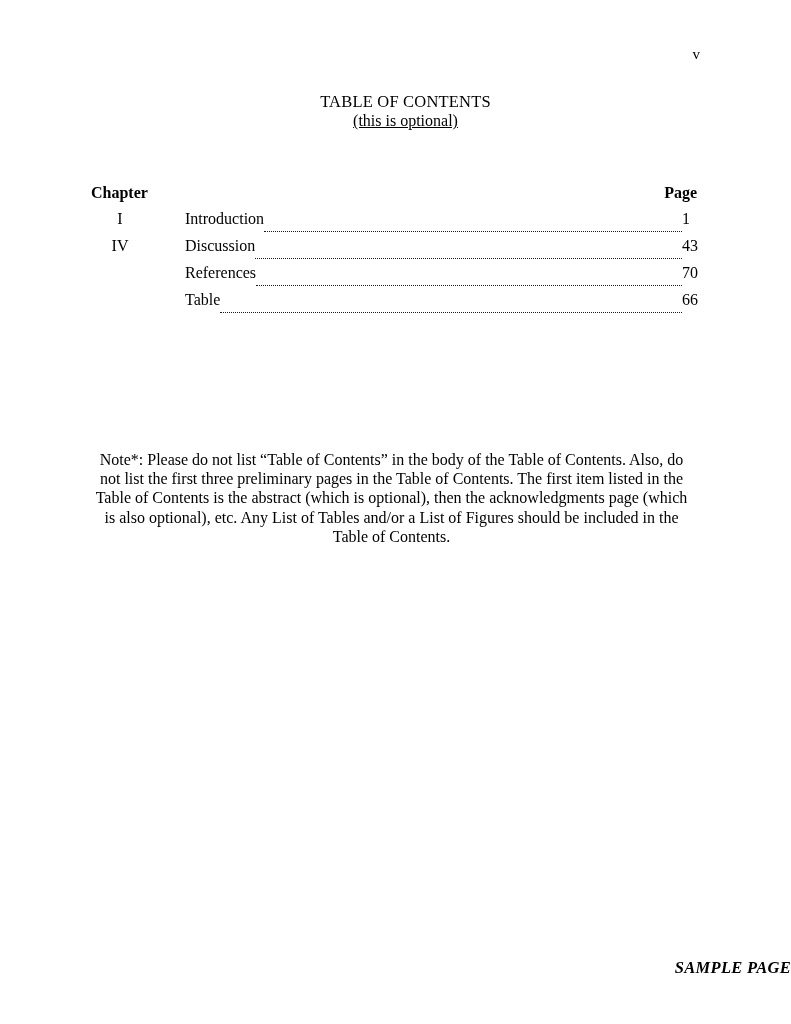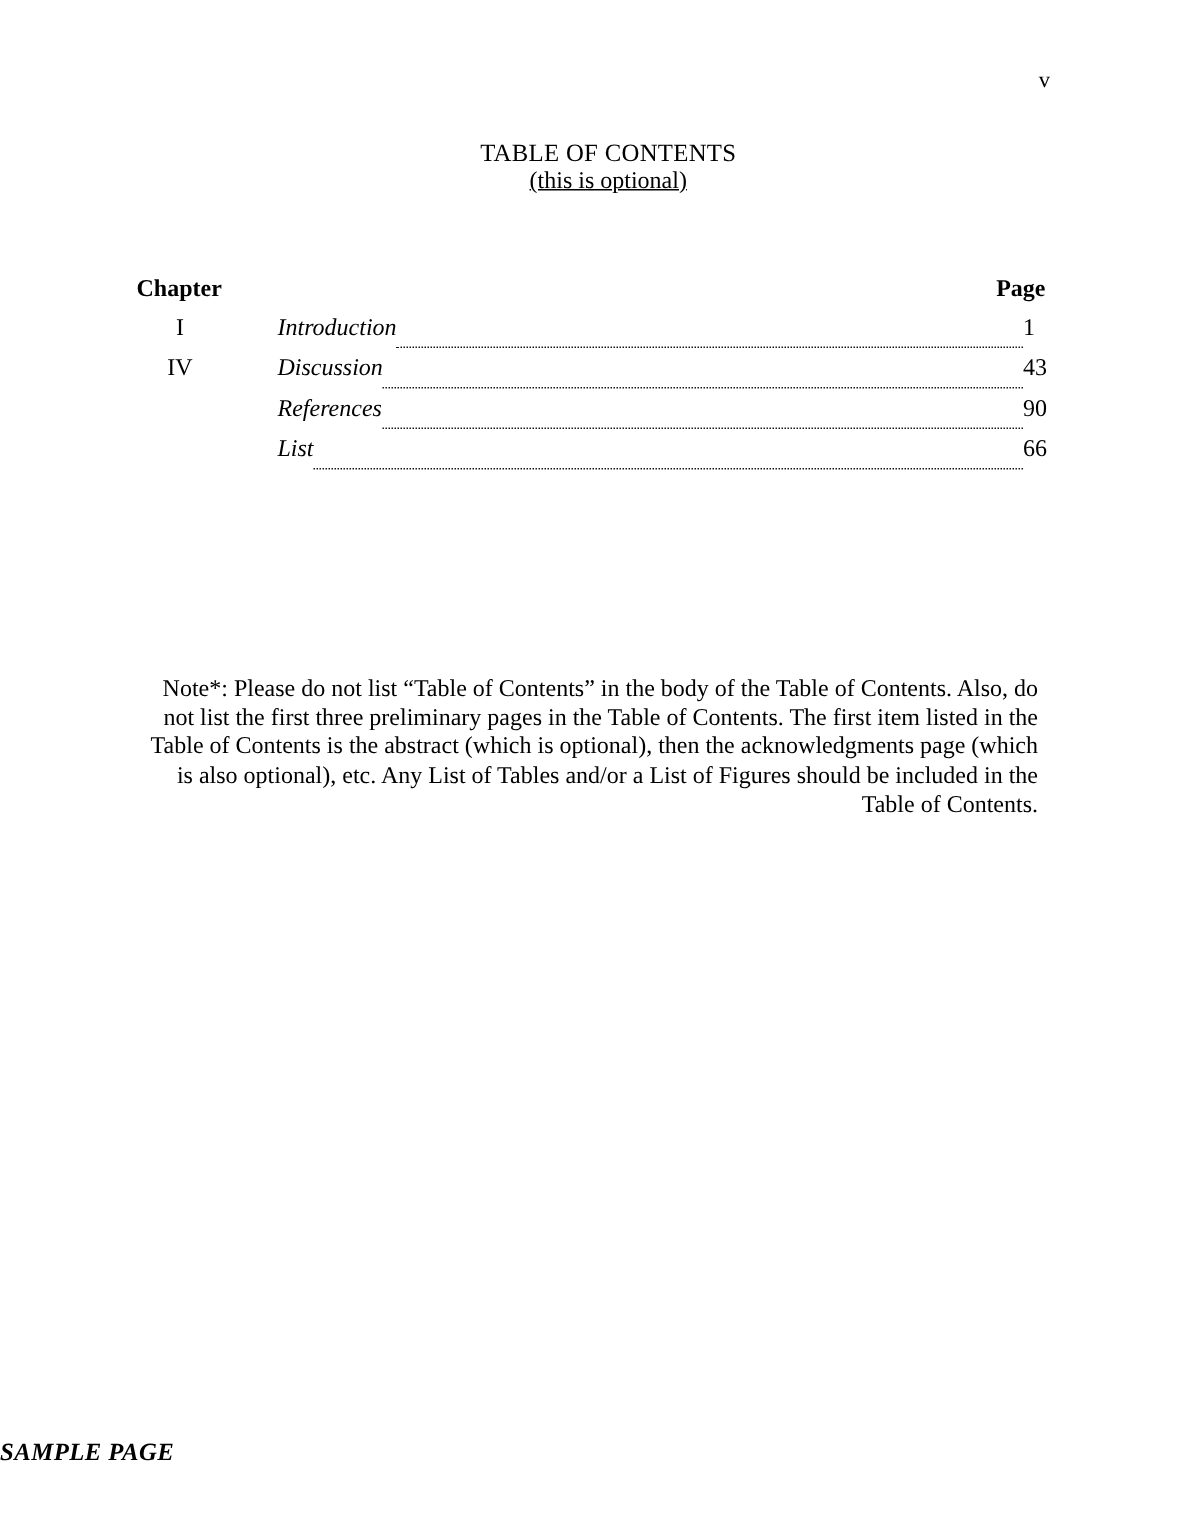--- a/index.html
+++ b/index.html
@@ -91,21 +91,20 @@
   .toc-numeral {
     width: 58px;
     flex: 0 0 58px;
     text-align: center;
   }
   .toc-spacer {
     flex: 0 0 36px;
   }
   .toc-entry {
     white-space: nowrap;
-    font-style: italic;
   }
   .toc-leader {
     flex: 1 1 auto;
     align-self: flex-end;
     border-bottom: 1px dotted #1a1a1a;
     margin: 0 0 4px 0;
     height: 13px;
   }
   .toc-pageno {
     flex: 0 0 auto;
@@ -115,34 +114,35 @@
   }
 
   
   .note {
     position: absolute;
     top: 450px;
     left: 91px;
     width: 601px;
     font-size: 16px;
     line-height: 19.2px;
-    text-align: right;
+    text-align: center;
   }
 
   
   .footer {
     position: absolute;
     top: 958px;
     left: 0;
     right: 0;
-    text-align: left;
+    text-align: right;
     font-weight: bold;
     font-style: italic;
     font-size: 16.5px;
     letter-spacing: 0.3px;
+    padding-left: 21px;
   }
 </style>
 </head>
 <body>
 
 <div class="page">
 
   <div class="folio">v</div>
 
   <div class="title-block">
@@ -173,27 +173,27 @@
       <span class="toc-entry">Discussion</span>
       <span class="toc-leader"></span>
       <span class="toc-pageno">43</span>
     </div>
 
     <div class="toc-row">
       <span class="toc-numeral"></span>
       <span class="toc-spacer"></span>
       <span class="toc-entry">References</span>
       <span class="toc-leader"></span>
-      <span class="toc-pageno">90</span>
+      <span class="toc-pageno">70</span>
     </div>
 
     <div class="toc-row">
       <span class="toc-numeral"></span>
       <span class="toc-spacer"></span>
-      <span class="toc-entry">List</span>
+      <span class="toc-entry">Table</span>
       <span class="toc-leader"></span>
       <span class="toc-pageno">66</span>
     </div>
 
   </div>
 
   <div class="note">Note*: Please do not list “Table of Contents” in the body of the Table of Contents. Also, do not list the first three preliminary pages in the Table of Contents. The first item listed in the Table of Contents is the abstract (which is optional), then the acknowledgments page (which is also optional), etc. Any List of Tables and/or a List of Figures should be included in the Table of Contents.</div>
 
   <div class="footer">SAMPLE PAGE</div>
 

